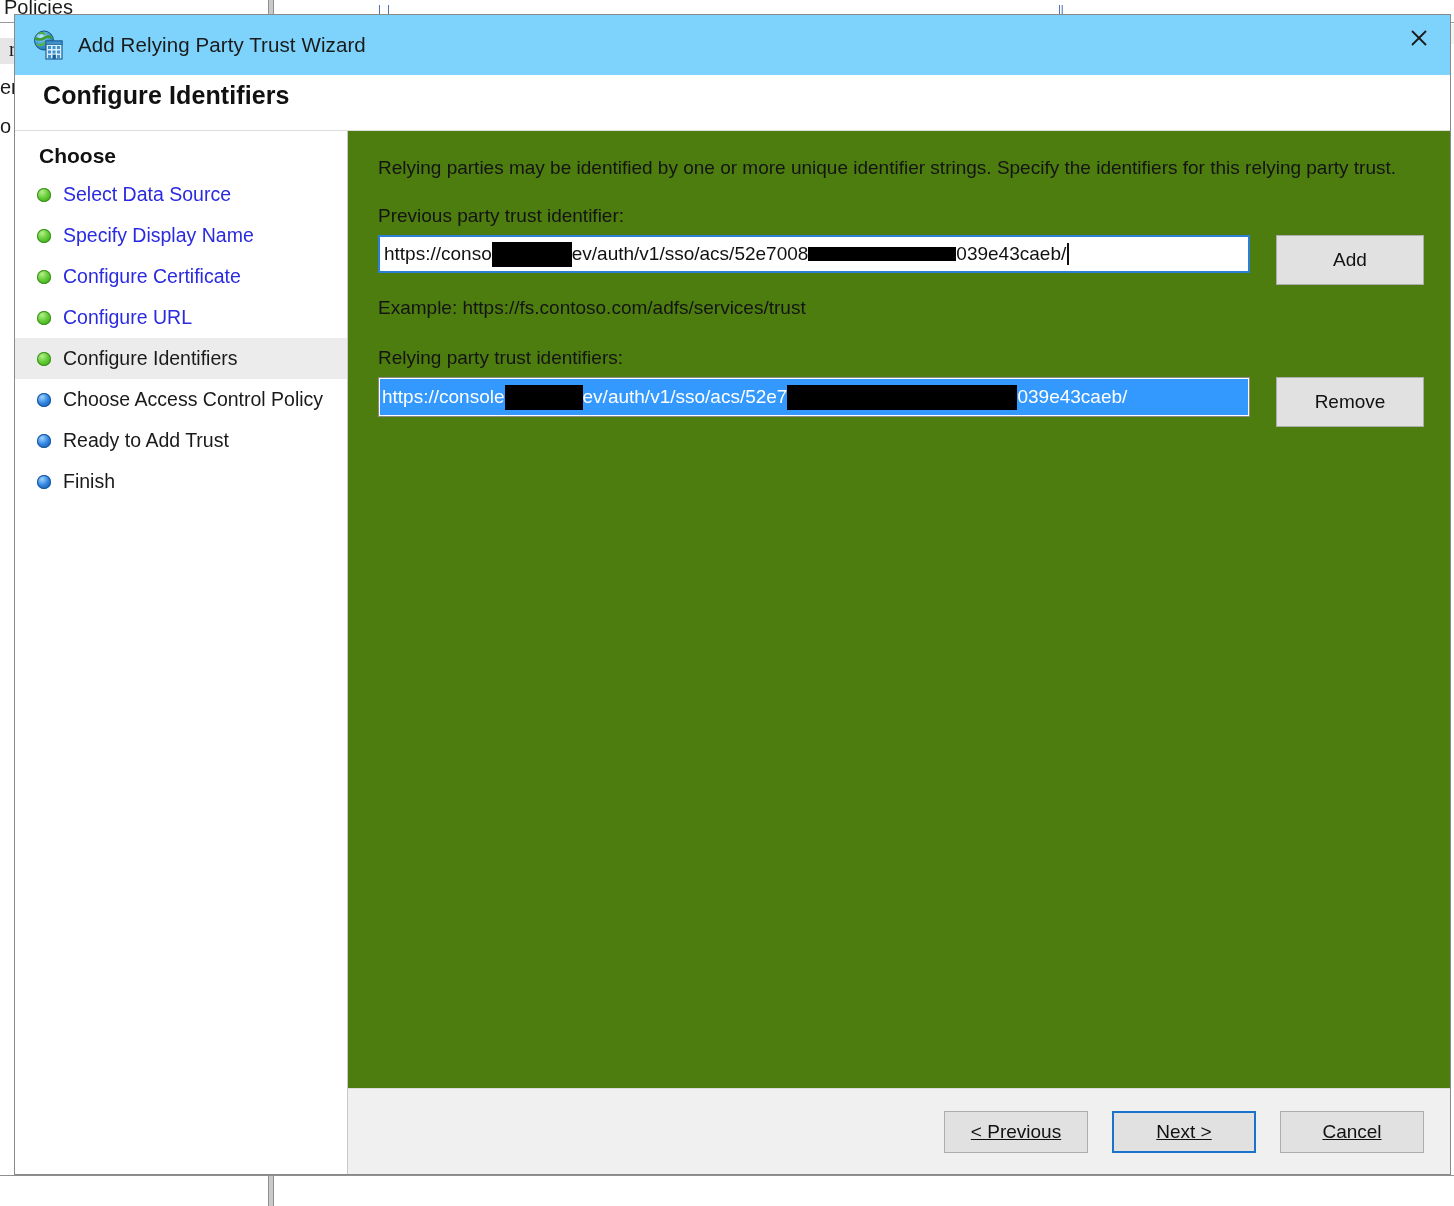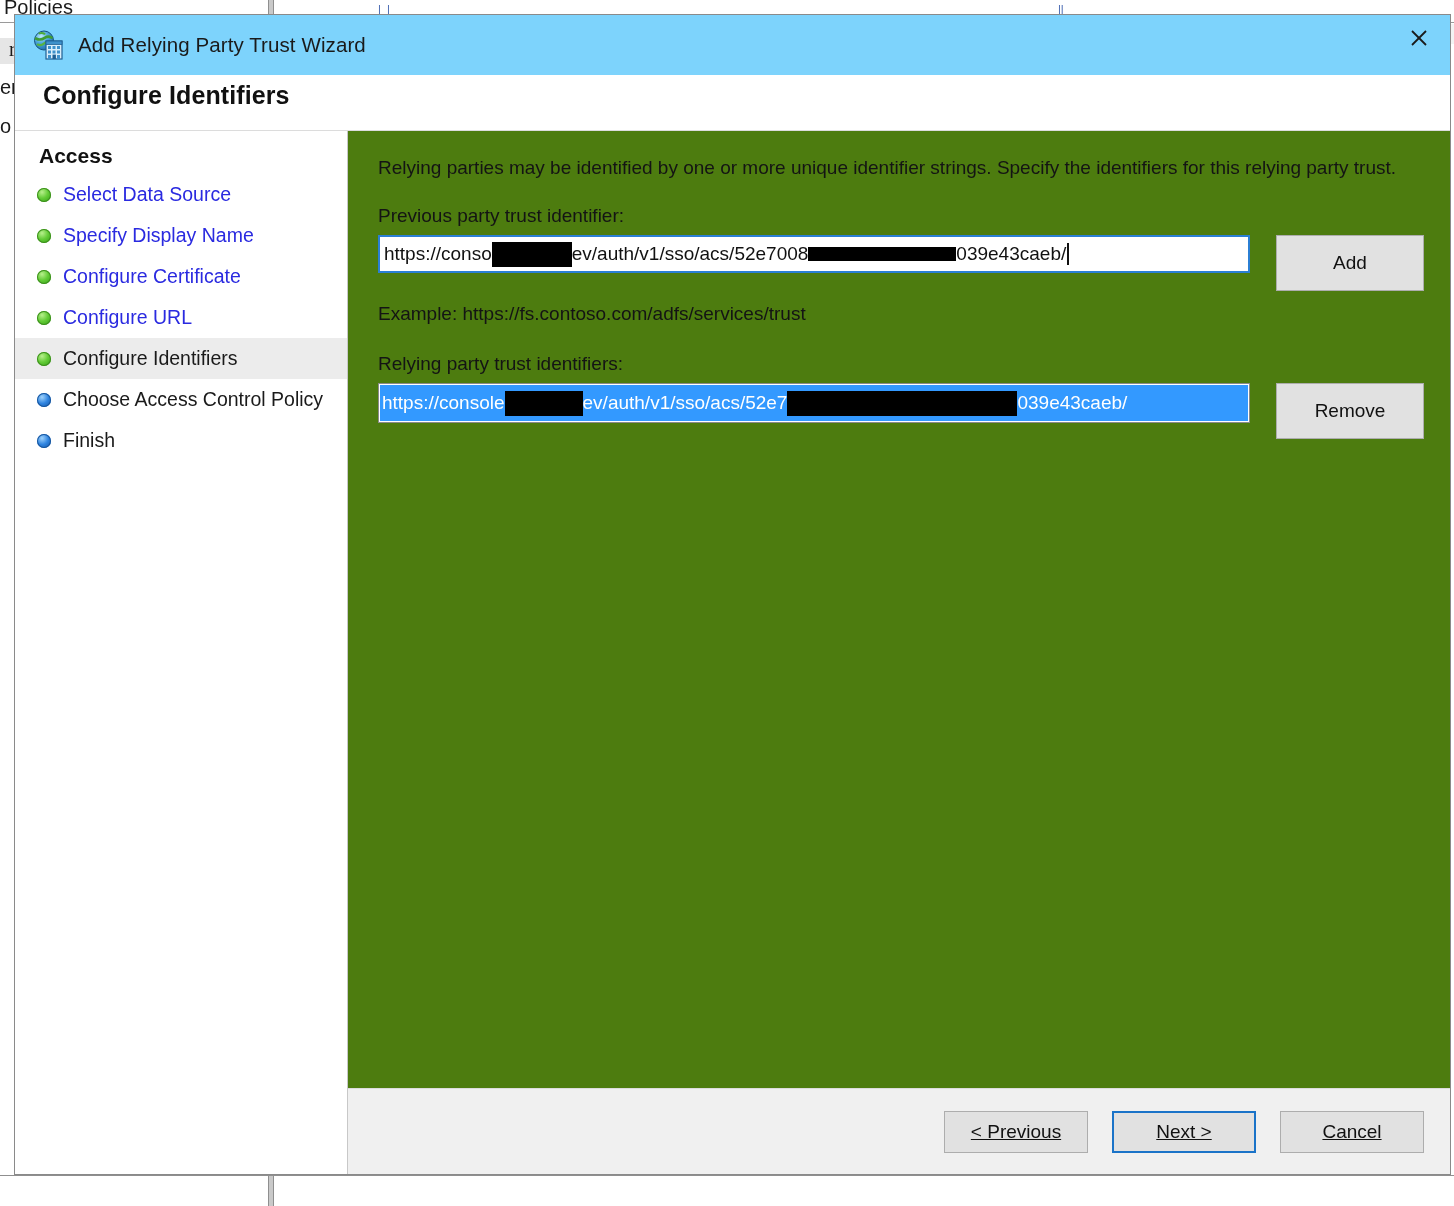--- a/index.html
+++ b/index.html
@@ -236,21 +236,21 @@
     display: inline-block;
     width: 1.6px;
     height: 22px;
     background: #111111;
     margin-left: 1px;
     vertical-align: middle;
   }
   .winbtn {
     flex: 0 0 148px;
     width: 148px;
-    height: 56px;
+    height: 50px;
     background: #e1e1e1;
     border: 1px solid #adadad;
     font-size: 19px;
     color: #111111;
     font-family: "Liberation Sans", sans-serif;
     cursor: pointer;
     box-sizing: border-box;
     display: flex;
     align-items: center;
     justify-content: center;
@@ -371,21 +371,21 @@
           <line x1="18" y1="4" x2="4" y2="18" stroke="#1a1a1a" stroke-width="1.8"></line>
         </svg>
       </div>
     </div>
 
     <div class="page-heading">Configure Identifiers</div>
 
     <div class="dlg-body">
 
       <div class="steps-pane">
-        <div class="steps-title">Access</div>
+        <div class="steps-title">Choose</div>
         <div id="steps-list">
             <div class="step-row">
               <span class="step-bullet done"></span>
               <span class="step-label link">Select Data Source</span>
             </div>
             <div class="step-row">
               <span class="step-bullet done"></span>
               <span class="step-label link">Specify Display Name</span>
             </div>
             <div class="step-row">
@@ -396,20 +396,24 @@
               <span class="step-bullet done"></span>
               <span class="step-label link">Configure URL</span>
             </div>
             <div class="step-row current">
               <span class="step-bullet done"></span>
               <span class="step-label">Configure Identifiers</span>
             </div>
             <div class="step-row">
               <span class="step-bullet todo"></span>
               <span class="step-label">Choose Access Control Policy</span>
+            </div>
+            <div class="step-row">
+              <span class="step-bullet todo"></span>
+              <span class="step-label">Ready to Add Trust</span>
             </div>
             <div class="step-row">
               <span class="step-bullet todo"></span>
               <span class="step-label">Finish</span>
             </div>
           </div>
       </div>
 
       <div class="content-pane">
         <div class="content-main">

